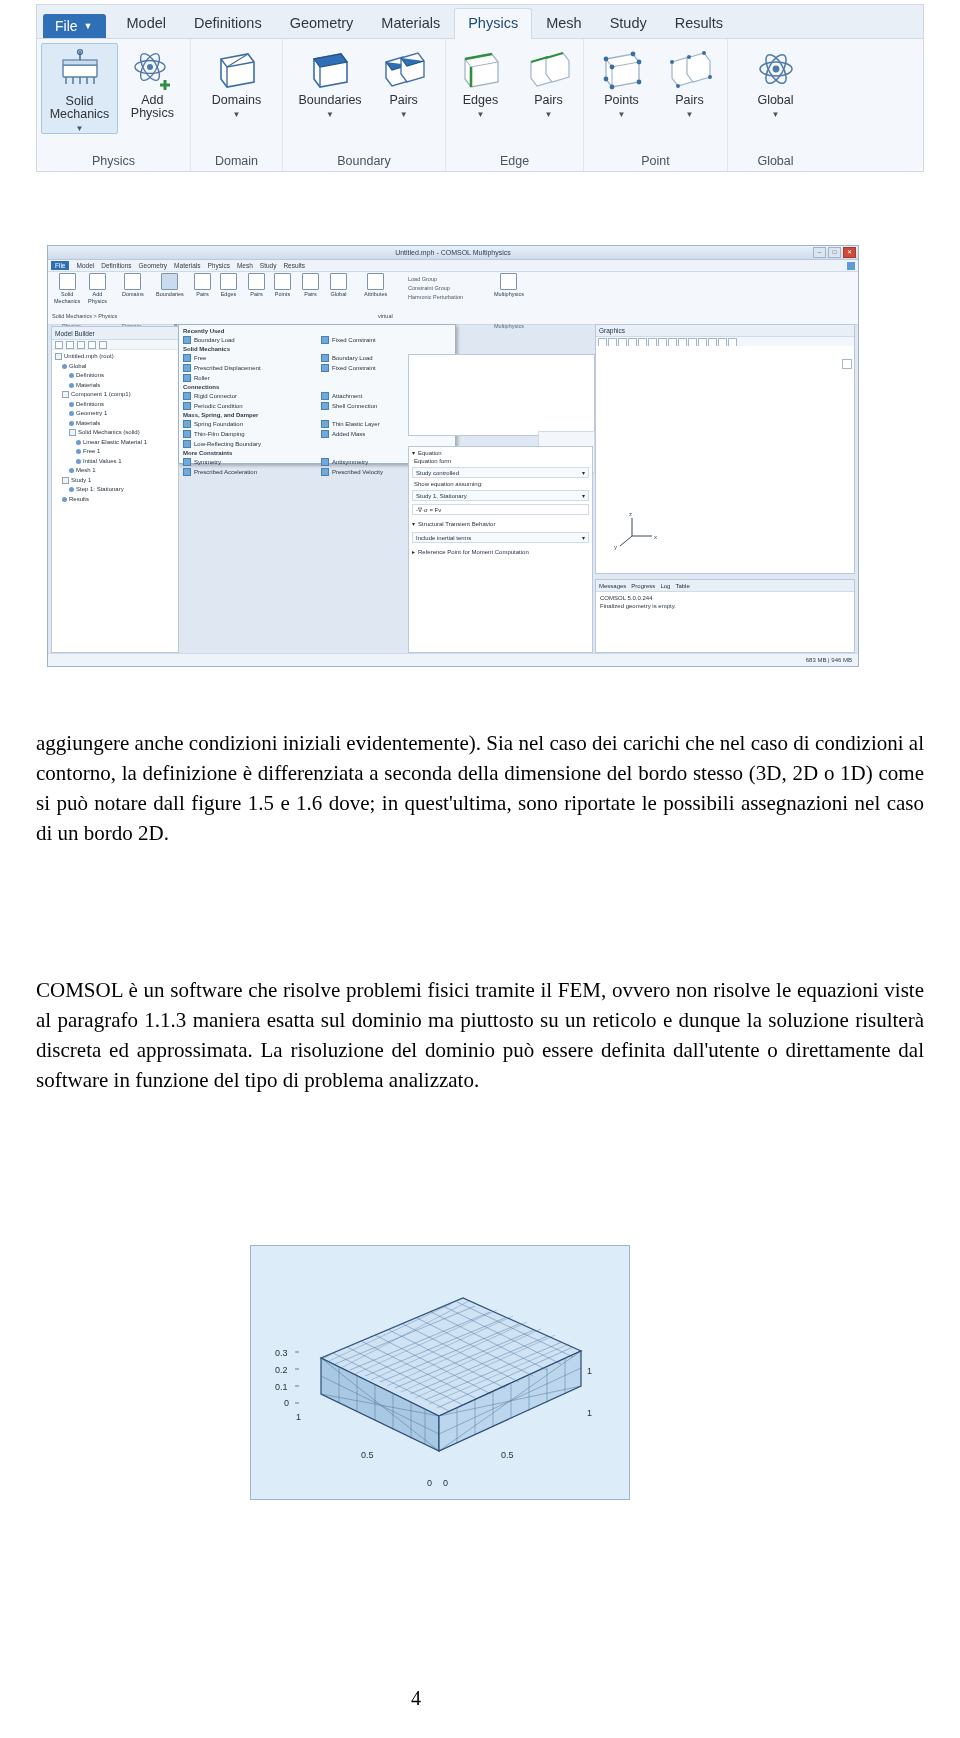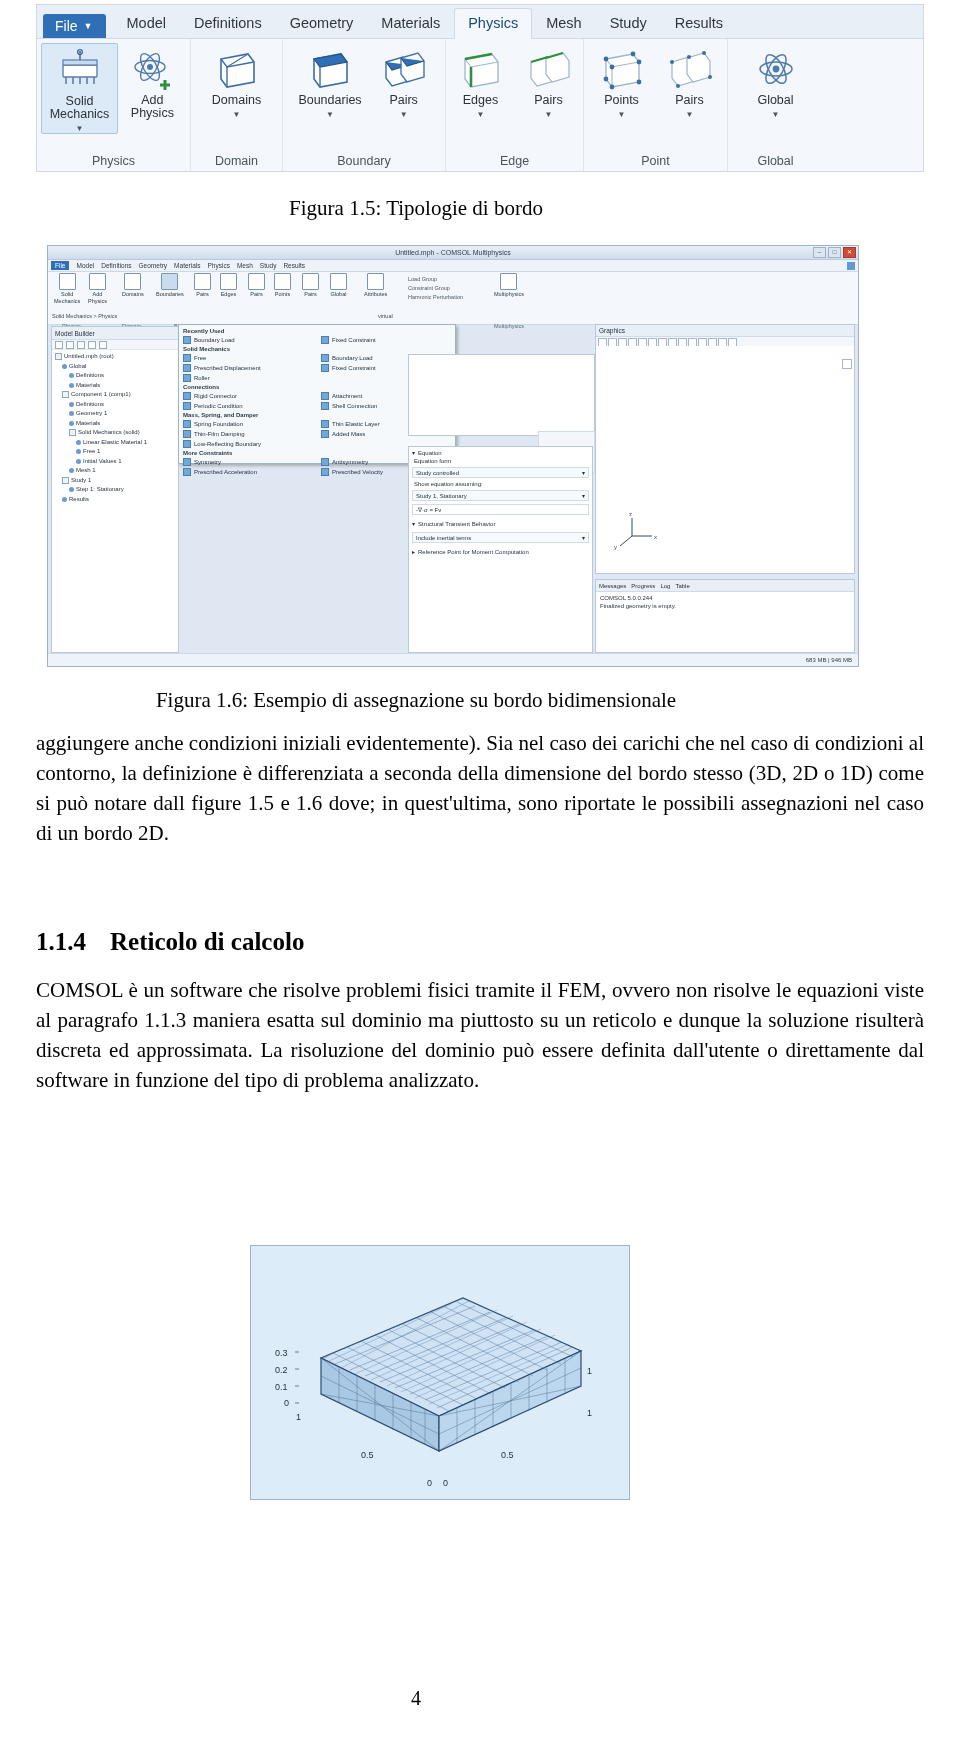--- a/index.html
+++ b/index.html
@@ -386,21 +386,20 @@
             <span class="lbl">Global</span>
             <span class="arr">▼</span>
           </div>
         </div>
         <div class="rgroup-label">Global</div>
       </div>
 
     </div>
   </div>
 
-  <div class="cap" style="top:196px">Figura 1.5: Tipologie di bordo</div>
 
   <div class="shot">
     <div class="shot-title">
       <div class="t">Untitled.mph - COMSOL Multiphysics</div>
       <div class="icons">
         <span>–</span>
         <span>□</span>
         <span class="cl">✕</span>
       </div>
     </div>
@@ -758,27 +757,23 @@
         <div>COMSOL 5.0.0.244</div>
         <div>Finalized geometry is empty.</div>
       </div>
     </div>
 
     <div class="shot-status">
       <span>683 MB | 946 MB</span>
     </div>
   </div>
 
-  <div class="cap" style="top:688px">Figura 1.6: Esempio di assegnazione su bordo bidimensionale</div>
 
   <div class="para" style="top:728px">aggiungere anche condizioni iniziali evidentemente).  Sia nel caso dei carichi che nel caso di condizioni al contorno, la definizione è differenziata a seconda della dimensione del bordo stesso (3D, 2D o 1D) come si può notare dall figure 1.5 e 1.6 dove; in quest'ultima, sono riportate le possibili assegnazioni nel caso di un bordo 2D.</div>
 
-  <div class="h3" style="top:928px">
-    <span class="num">1.1.4</span><span>Reticolo di calcolo</span>
-  </div>
 
   <div class="para" style="top:975px">COMSOL è un software che risolve problemi fisici tramite il FEM, ovvero non risolve le equazioni viste al paragrafo 1.1.3 maniera esatta sul dominio ma piuttosto su un reticolo e dunque la soluzione risulterà discreta ed approssimata.  La risoluzione del dominio può essere definita dall'utente o direttamente dal software in funzione del tipo di problema analizzato.</div>
 
   <div class="meshfig">
     <svg width="378" height="253" viewBox="0 0 378 253">
       <rect x="0" y="0" width="378" height="253" fill="#dcecf8"></rect>
 
       <g>
         <polygon points="70,112 212,52 330,105 188,170" fill="#cfe3f5" stroke="#2b4d73" stroke-width="1.2"></polygon>
         <polygon points="70,112 188,170 188,205 70,148" fill="#a9c8e4" stroke="#2b4d73" stroke-width="1.2"></polygon>

